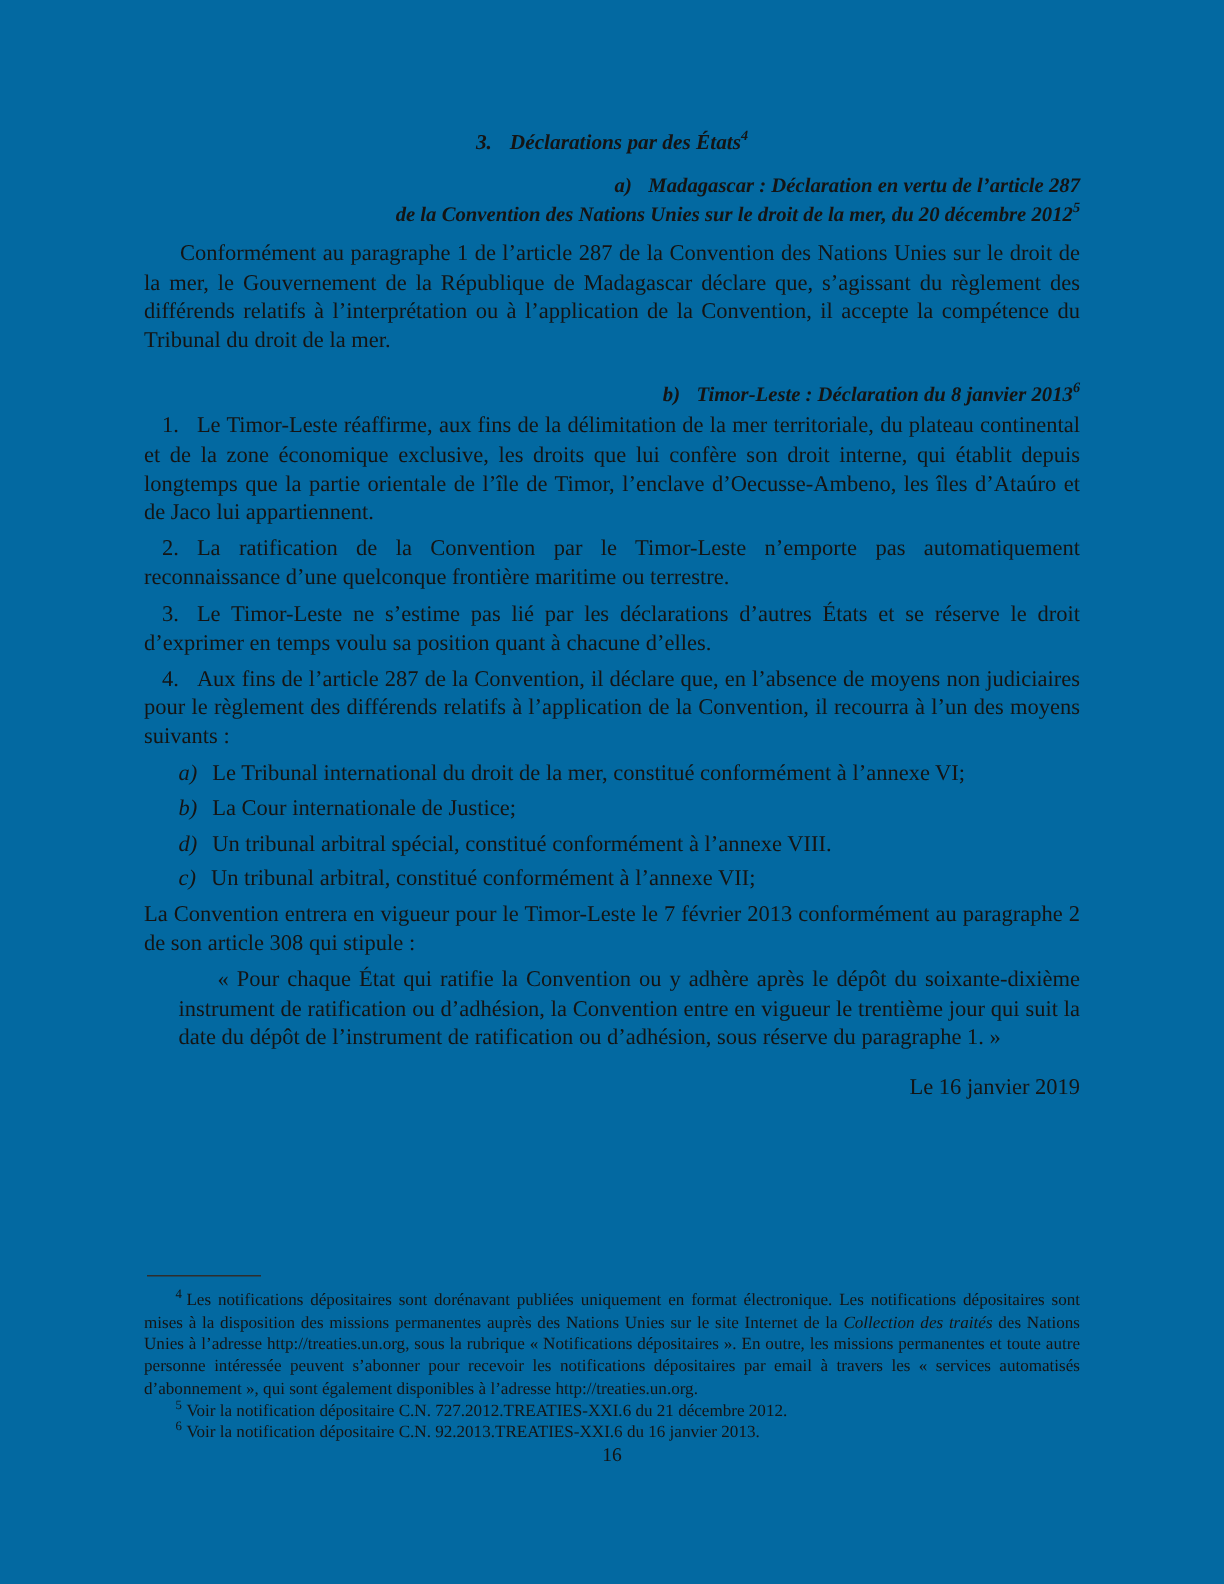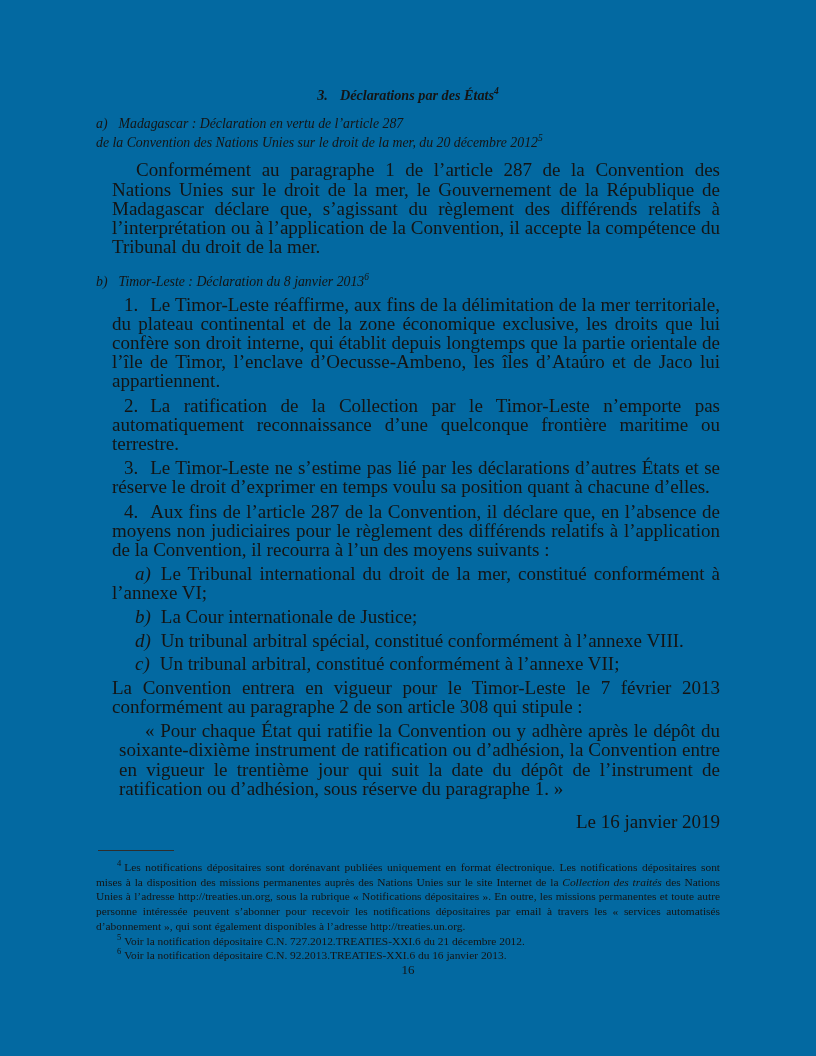--- a/index.html
+++ b/index.html
@@ -13,28 +13,28 @@
   .page { position: relative; width: 816px; height: 1056px; overflow: hidden; background:#0369a1; }
   .content { position: absolute; left: 96px; top: 86px; width: 624px; }
 
   .doc-title {
     font-size: 14.2px; font-weight: bold; font-style: italic;
     text-align: center; margin: 0 0 10px 0; line-height: 18px;
   }
   .h-gap { display: inline-block; width: 12px; }
 
   .subhead {
-    text-align: left; font-size: 13.8px; font-style: italic;
-    line-height: 19.2px; margin: 0 0 8px 0;
+    text-align: right; font-size: 13.8px; font-style: italic;
+    line-height: 19.2px; margin: 0 0 8px 0; font-weight: bold;
   }
   .subhead-b { margin: 16px 0 3px 0; }
   .sub-gap { display: inline-block; width: 11px; }
 
   p {
-    margin: 0 0 5px 16px; font-size: 19px; line-height: 19.2px;
+    margin: 0 0 5px 0; font-size: 15px; line-height: 19.2px;
     text-align: justify;
   }
   .indent { text-indent: 24px; }
   .num-para { text-indent: 12px; }
   .num-gap { display: inline-block; width: 12px; }
   .list-item { text-indent: 23px; margin-bottom: 4.4px; }
   .li-gap { display: inline-block; width: 10px; }
   .quote { margin-left: 23px; text-indent: 26px; margin-bottom: 6px; }
   .date-line { text-align: right; margin-top: 14px; }
 
@@ -72,21 +72,21 @@
     <p class="indent">Conformément au paragraphe 1 de l’article 287 de la Convention des Nations Unies sur le droit de la mer, le Gouvernement de la République de Madagascar déclare que, s’agissant du règlement des différends relatifs à l’interprétation ou à l’application de la Convention, il accepte la compétence du Tribunal du droit de la mer.</p>
 
     <div class="subhead subhead-b">
       <span class="it">b)</span><span class="sub-gap"></span><span class="it">Timor-Leste : Déclaration du 8 janvier 2013</span><sup>6</sup>
     </div>
 
     <p class="num-para">
       <span>1.</span><span class="num-gap"></span><span>Le Timor-Leste réaffirme, aux fins de la délimitation de la mer territoriale, du plateau continental et de la zone économique exclusive, les droits que lui confère son droit interne, qui établit depuis longtemps que la partie orientale de l’île de Timor, l’enclave d’Oecusse-Ambeno, les îles d’Ataúro et de Jaco lui appartiennent.</span>
     </p>
     <p class="num-para">
-      <span>2.</span><span class="num-gap"></span><span>La ratification de la Collection par le Timor-Leste n’emporte pas automatiquement reconnaissance d’une quelconque frontière maritime ou terrestre.</span>
+      <span>2.</span><span class="num-gap"></span><span>La ratification de la Convention par le Timor-Leste n’emporte pas automatiquement reconnaissance d’une quelconque frontière maritime ou terrestre.</span>
     </p>
     <p class="num-para">
       <span>3.</span><span class="num-gap"></span><span>Le Timor-Leste ne s’estime pas lié par les déclarations d’autres États et se réserve le droit d’exprimer en temps voulu sa position quant à chacune d’elles.</span>
     </p>
     <p class="num-para">
       <span>4.</span><span class="num-gap"></span><span>Aux fins de l’article 287 de la Convention, il déclare que, en l’absence de moyens non judiciaires pour le règlement des différends relatifs à l’application de la Convention, il recourra à l’un des moyens suivants :</span>
     </p>
 
     <p class="list-item">
       <span class="it">a)</span><span class="li-gap"></span><span>Le Tribunal international du droit de la mer, constitué conformément à l’annexe VI;</span>

